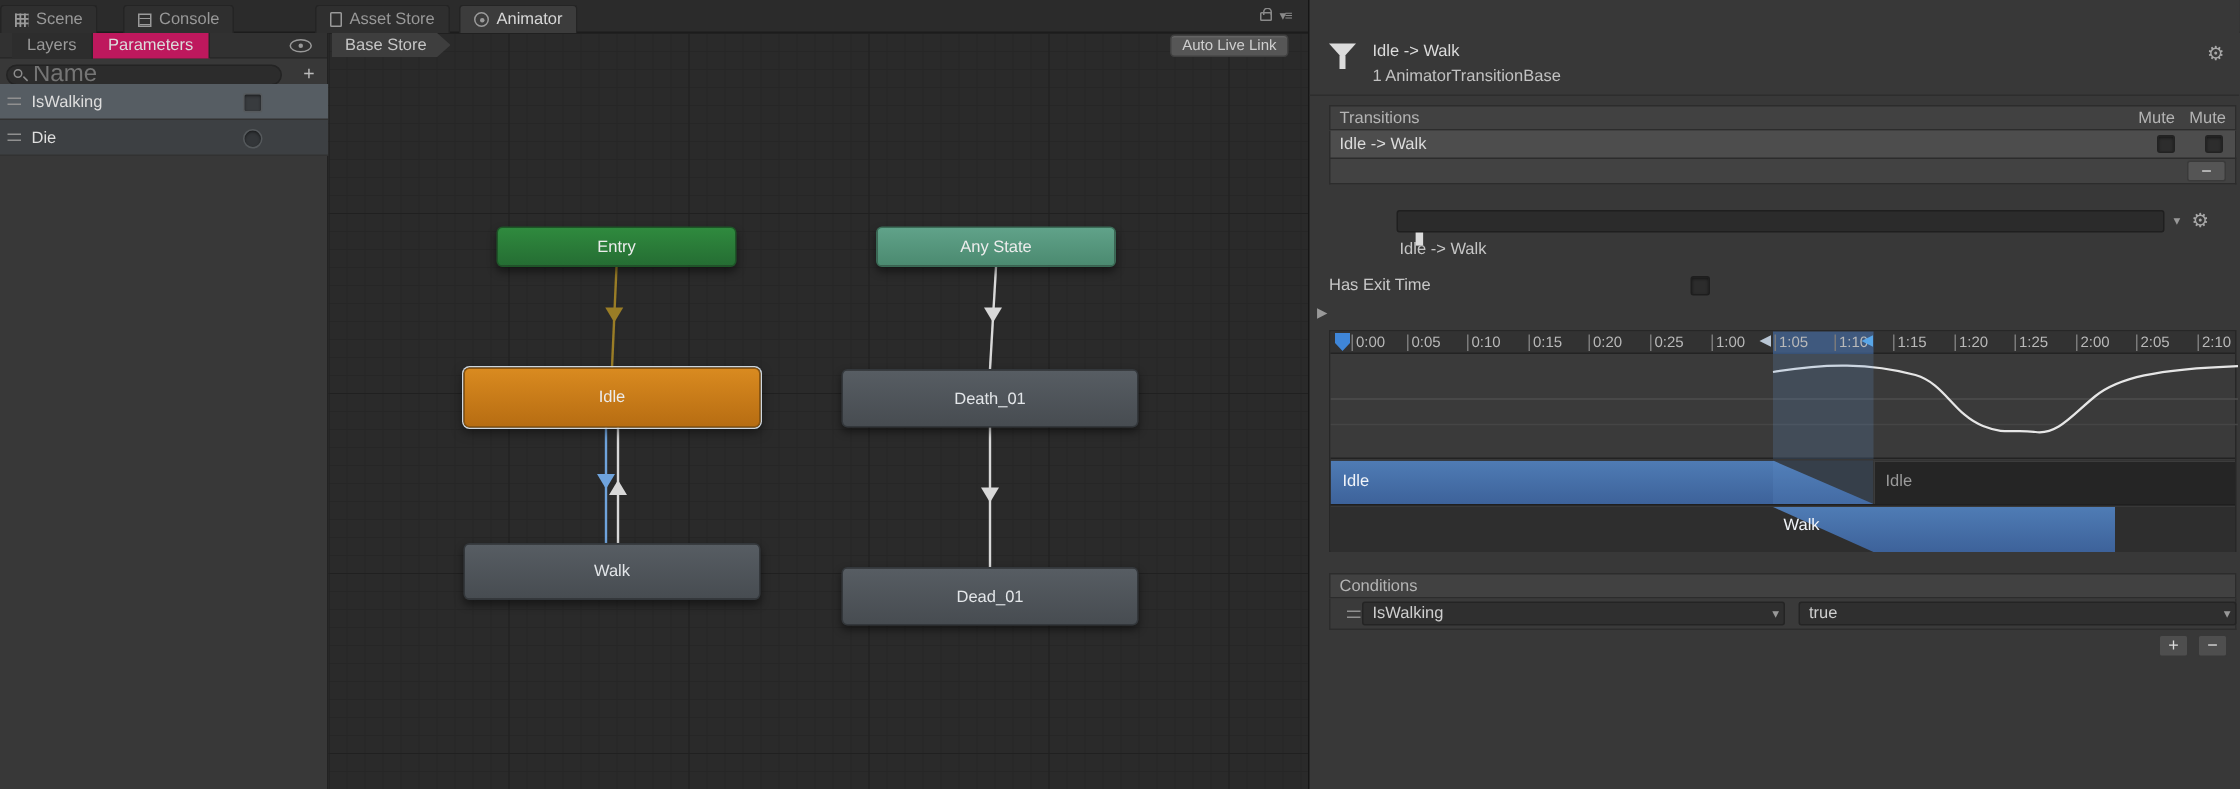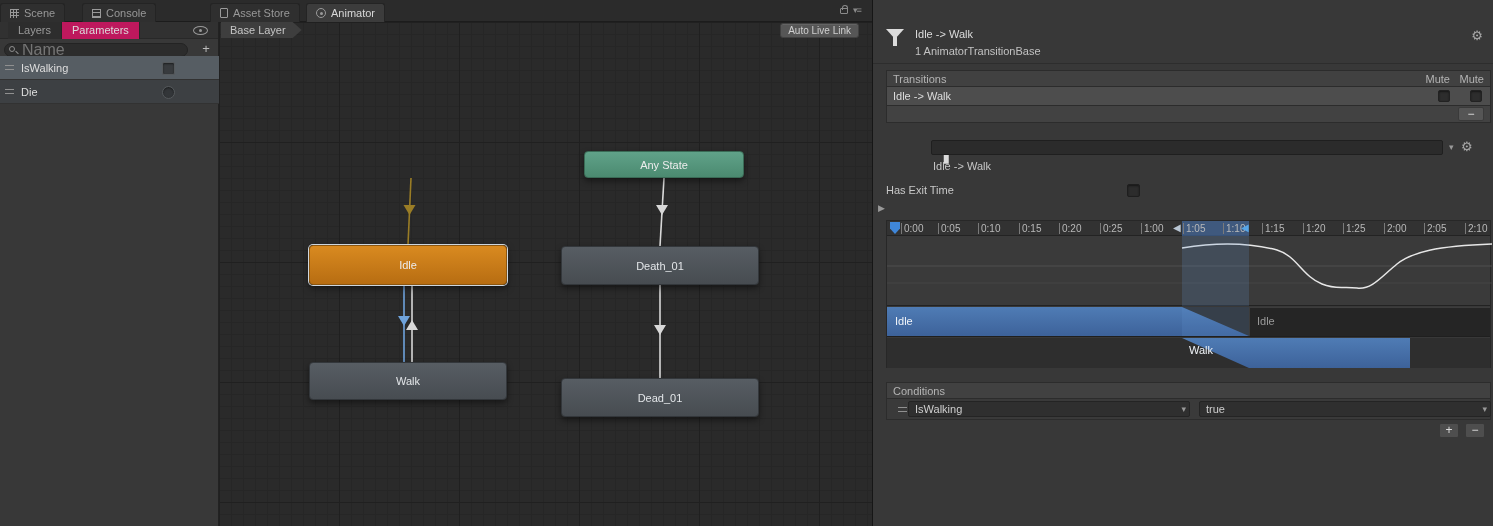--- a/index.html
+++ b/index.html
@@ -175,22 +175,23 @@
     <polygon points="184.5,183 196.5,183 190.5,193" fill="#9a7d26"></polygon>
     <line x1="185" y1="263" x2="185" y2="340" stroke="#6fa3dc" stroke-width="1.6"></line>
     <polygon points="179,294 191,294 185,304" fill="#6fa3dc"></polygon>
     <line x1="193" y1="263" x2="193" y2="340" stroke="#d8d8d8" stroke-width="1.6"></line>
     <polygon points="187,308 199,308 193,298" fill="#d8d8d8"></polygon>
     <line x1="445" y1="156" x2="441" y2="224" stroke="#d8d8d8" stroke-width="1.6"></line>
     <polygon points="437,183 449,183 443,193" fill="#d8d8d8"></polygon>
     <line x1="441" y1="263" x2="441" y2="356" stroke="#d8d8d8" stroke-width="1.6"></line>
     <polygon points="435,303 447,303 441,313" fill="#d8d8d8"></polygon>
   </svg>
-  <div class="breadcrumb">Base Layer</div>
+  <div class="breadcrumb">Base Store</div>
   <div class="auto-live">Auto Live Link</div>
+  <div class="node node-entry">Entry</div>
   <div class="node node-anystate">Any State</div>
   <div class="node node-idle">Idle</div>
   <div class="node node-gray node-death">Death_01</div>
   <div class="node node-gray node-walk">Walk</div>
   <div class="node node-gray node-dead">Dead_01</div>
 </div>
 
 <div class="inspector">
 
   <div class="insp-header">

